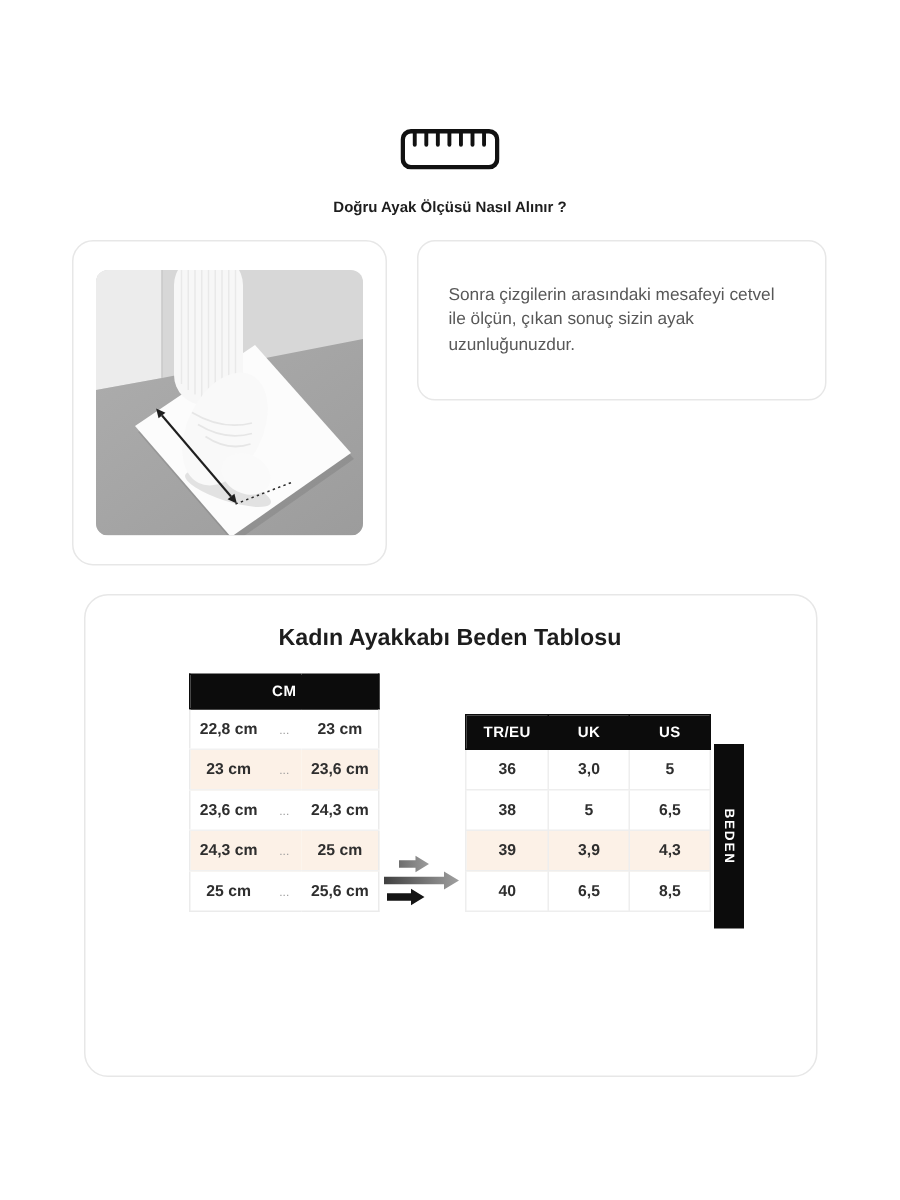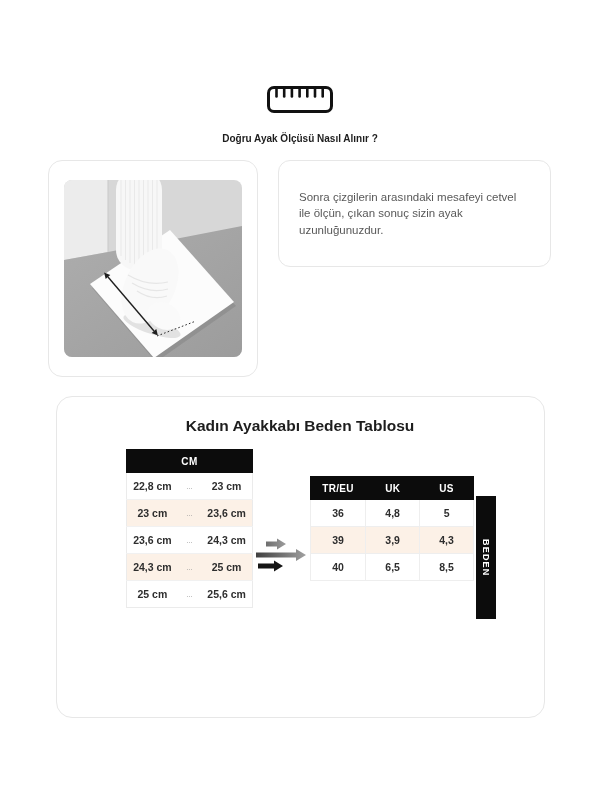--- a/index.html
+++ b/index.html
@@ -25,21 +25,21 @@
     padding:11px 20px;font-size:11.5px;line-height:16.2px;color:#585858;
   }
   .info-card.first{height:92px;}
   .info-card.second{height:107px;display:flex;align-items:center;padding-top:0;padding-bottom:0;}
 
   .size-card{
     width:489px;height:322px;box-sizing:border-box;margin:19px auto 0;
     border:1px solid #e7e7e7;border-radius:16px;
   }
   .size-title{margin:20px 0 14px;text-align:center;font-size:15.5px;font-weight:bold;color:#1d1d1d;}
-  .tables-row{display:flex;justify-content:center;align-items:center;}
+  .tables-row{display:flex;justify-content:center;align-items:flex-end;}
 
   table{border-collapse:collapse;}
   .cm-table{width:127px;border:1px solid #ebebeb;}
   .cm-table th{
     background:#0c0c0c;color:#ffffff;font-size:10px;font-weight:bold;
     height:20px;letter-spacing:0.4px;border:1px solid #0c0c0c;
   }
   .cm-table td{
     height:24px;font-size:10.5px;font-weight:bold;color:#2e2e2e;
     text-align:center;border-top:1px solid #f1f1f1;
@@ -203,22 +203,27 @@
         <thead>
           <tr>
             <th>TR/EU</th>
             <th>UK</th>
             <th>US</th>
           </tr>
         </thead>
         <tbody>
           <tr>
             <td>36</td>
-            <td>4,8</td>
+            <td>3,0</td>
             <td>5</td>
+          </tr>
+          <tr>
+            <td>38</td>
+            <td>5</td>
+            <td>6,5</td>
           </tr>
           <tr class="row-alt">
             <td>39</td>
             <td>3,9</td>
             <td>4,3</td>
           </tr>
           <tr>
             <td>40</td>
             <td>6,5</td>
             <td>8,5</td>

